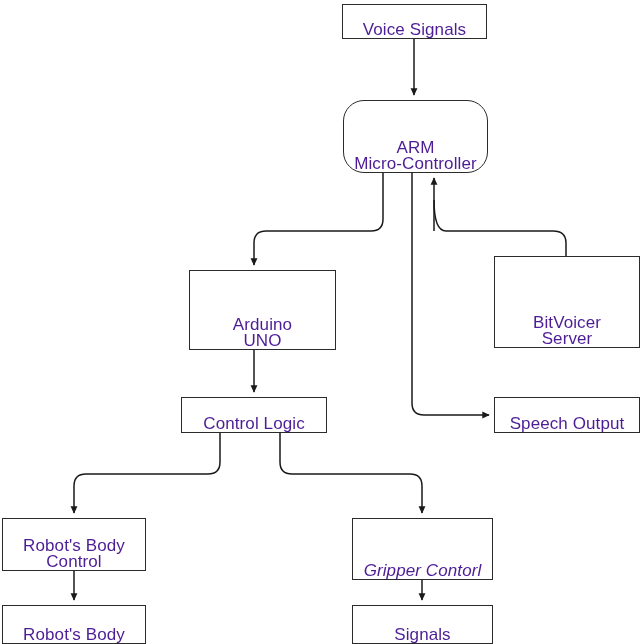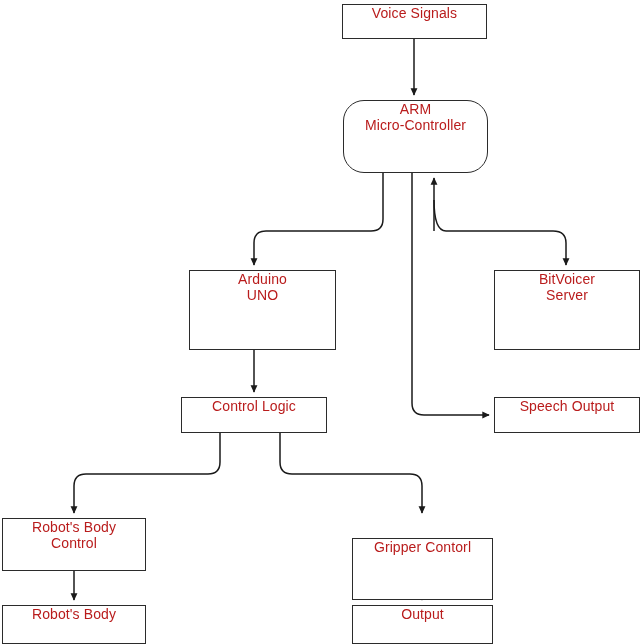--- a/index.html
+++ b/index.html
@@ -23,25 +23,25 @@
     top: 0;
     width: 640px;
     height: 644px;
   }
   .node {
     position: absolute;
     box-sizing: border-box;
     background: #ffffff;
     border: 1.6px solid #2b2b2b;
     display: flex;
-    align-items: flex-start;
+    align-items: flex-end;
     justify-content: center;
     text-align: center;
-    color: #b91c1c;
-    font-size: 14px;
+    color: #4c1d95;
+    font-size: 17px;
     line-height: 16px;
     letter-spacing: 0.1px;
     z-index: 2;
   }
   .node.rounded {
     border-radius: 11px;
   }
   .node .label {
     white-space: pre-line;
     padding: 0 4px;
@@ -89,43 +89,43 @@
   <div class="node rounded" style="left:343px; top:100px; width:145px; height:73px;border-radius:21px;">
     <span class="label">ARM
 Micro-Controller</span>
   </div>
 
   <div class="node" style="left:181px; top:270px; width:147px; height:80px;margin-left:8px;">
     <span class="label">Arduino
 UNO</span>
   </div>
 
-  <div class="node" style="left:494px; top:270px; width:146px; height:80px;">
+  <div class="node" style="left:494px; top:256px; width:146px; height:92px;">
     <span class="label">BitVoicer
 Server</span>
   </div>
 
   <div class="node" style="left:494px; top:397px; width:146px; height:36px;">
     <span class="label">Speech Output</span>
   </div>
 
   <div class="node" style="left:181px; top:397px; width:146px; height:36px;">
     <span class="label">Control Logic</span>
   </div>
 
   <div class="node" style="left:2px; top:518px; width:144px; height:53px;">
     <span class="label">Robot's Body
 Control</span>
   </div>
 
-  <div class="node" style="left:352px; top:538px; width:141px; height:62px;">
+  <div class="node" style="left:352px; top:518px; width:141px; height:62px;font-style:italic;">
     <span class="label">Gripper Contorl</span>
   </div>
 
   <div class="node" style="left:2px; top:605px; width:144px; height:39px;">
     <span class="label">Robot's Body</span>
   </div>
 
   <div class="node" style="left:352px; top:605px; width:141px; height:39px;">
-    <span class="label">Output</span>
+    <span class="label">Signals</span>
   </div>
 
 </div>
 
 </body></html>

